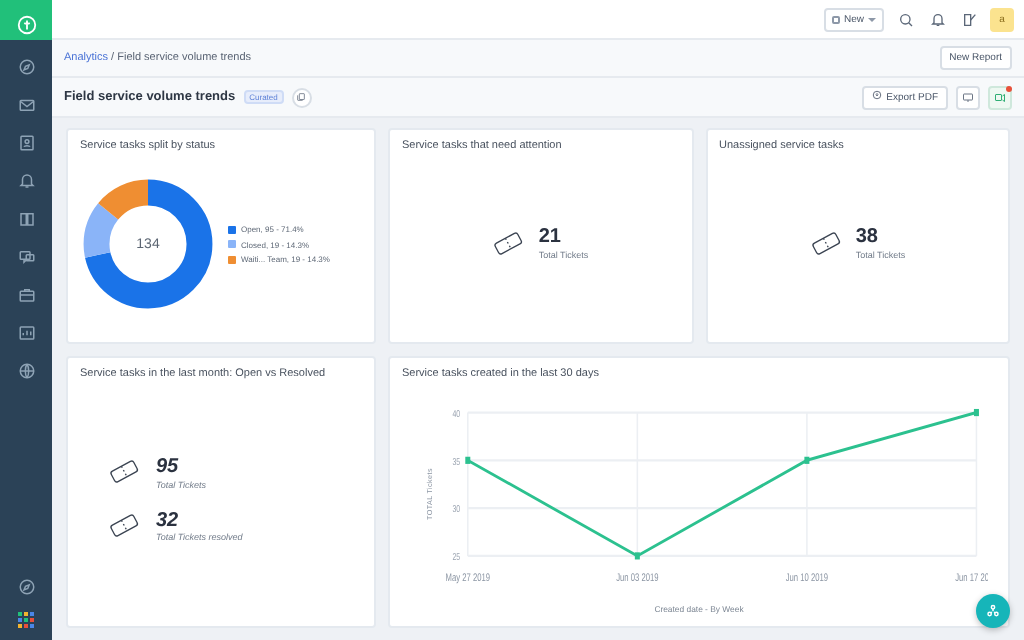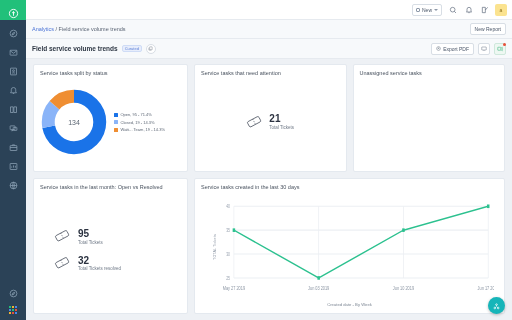--- a/index.html
+++ b/index.html
@@ -122,21 +122,21 @@
     position: absolute; inset: 0; display: flex; align-items: center; justify-content: center;
     font-size: 7px; color: #5c6673;
   }
   .legend { display: flex; flex-direction: column; gap: 2.5px; }
   .legend-row { display: flex; align-items: center; gap: 2.5px; font-size: 4px; color: #5d6775; white-space: nowrap; }
   .swatch { width: 4px; height: 4px; border-radius: 0.5px; flex: 0 0 4px; }
 
   
   .kpi-body { flex: 1; display: flex; align-items: center; justify-content: center; gap: 6px; }
   .kpi-stack { flex: 1; display: flex; flex-direction: column; justify-content: center; gap: 11px; padding-left: 14px; }
-  .kpi-item { display: flex; align-items: center; gap: 7px; }
+  .kpi-item { display: flex; align-items: center; gap: 7px; font-style: italic; }
   .ticket-ico { width: 17px; height: 15px; flex: 0 0 17px; color: #3b4452; }
   .ticket-ico svg { width: 17px; height: 15px; }
   .kpi-num { font-size: 10px; color: #2b3240; font-weight: 700; line-height: 1.05; }
   .kpi-lbl { font-size: 4.5px; color: #707a88; }
 
   
   .chart-area { flex: 1; position: relative; padding: 6px 4px 2px 4px; }
   .chart-area svg { width: 100%; height: 100%; display: block; }
   .ylabel {
     position: absolute; left: 1px; top: 50%; transform: translateY(-50%) rotate(-90deg);
@@ -362,20 +362,34 @@
             </span>
             <div>
               <div class="kpi-num">21</div>
               <div class="kpi-lbl">Total Tickets</div>
             </div>
           </div>
         </div>
 
         <div class="card c-unassigned">
           <div class="card-title">Unassigned service tasks</div>
+          <div class="kpi-body">
+            <span class="ticket-ico">
+              <svg viewBox="0 0 40 34" fill="none" stroke="currentColor" stroke-width="1.6">
+                <g transform="rotate(-28 20 17)">
+                  <rect x="5" y="8" width="30" height="14" rx="3"></rect>
+                  <path d="M20 8v2M20 13v2M20 18v2M20 22v0"></path>
+                </g>
+              </svg>
+            </span>
+            <div>
+              <div class="kpi-num">38</div>
+              <div class="kpi-lbl">Total Tickets</div>
+            </div>
+          </div>
         </div>
 
       </div>
 
       <div class="row row-2">
 
         <div class="card c-openres">
           <div class="card-title">Service tasks in the last month: Open vs Resolved</div>
           <div class="kpi-stack">
             <div class="kpi-item">

